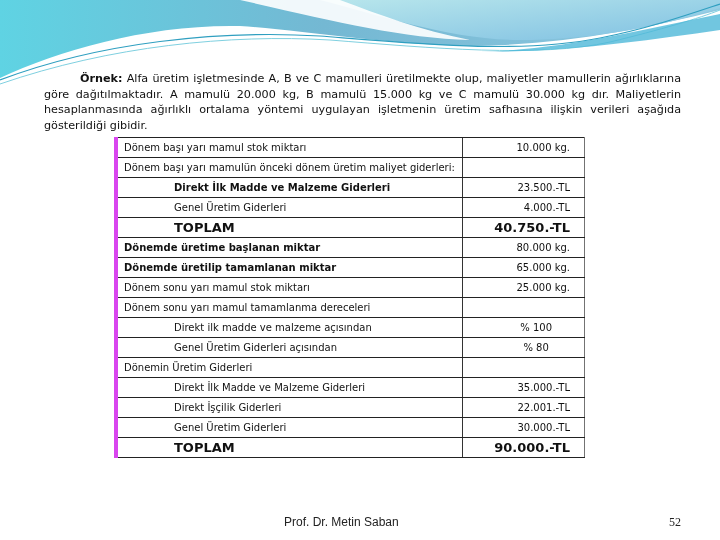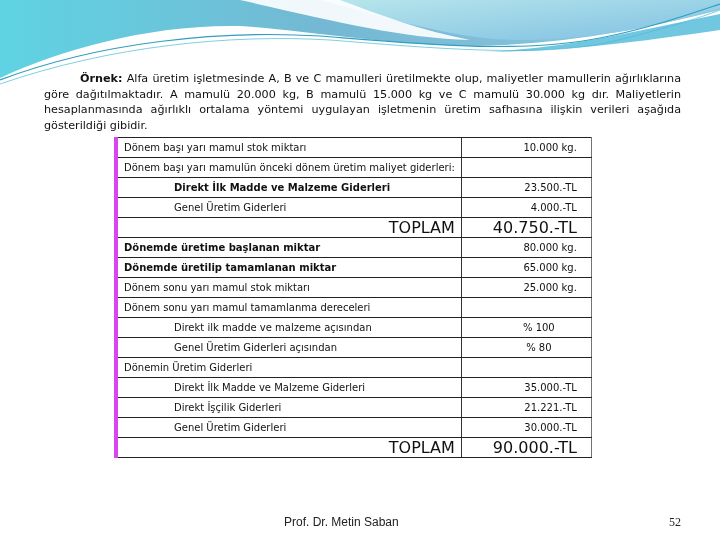--- a/index.html
+++ b/index.html
@@ -57,21 +57,21 @@
       width: 64px;
       text-align: right;
       padding-right: 14px;
       border-left: 1px solid #333;
       border-right: 1px solid #737373;
       padding-left: 31px;
     }
     .data-table td.value.center { text-align: center; padding-right: 6px; }
     .data-table tr.light td { border-top-color: #aaa; }
     .data-table tr.indent td.label { padding-left: 56px; }
-    .data-table tr.bold td { font-weight: normal; font-size: 16px; text-align: right; }
+    .data-table tr.bold td { font-weight: bold; font-size: 13px; }
     .data-table tr.semibold td.label { font-weight: bold; }
     .footer-author {
       position: absolute;
       left: 284px;
       top: 515px;
       font-family: "Liberation Sans", sans-serif;
       font-size: 12px;
       color: #222;
     }
     .footer-page {
@@ -159,21 +159,21 @@
     <tr>
       <td class="label">Dönemin Üretim Giderleri</td>
       <td class="value"></td>
     </tr>
     <tr class="indent">
       <td class="label">Direkt İlk Madde ve Malzeme Giderleri</td>
       <td class="value">35.000.-TL</td>
     </tr>
     <tr class="indent">
       <td class="label">Direkt İşçilik Giderleri</td>
-      <td class="value">21.221.-TL</td>
+      <td class="value">22.001.-TL</td>
     </tr>
     <tr class="indent">
       <td class="label">Genel Üretim Giderleri</td>
       <td class="value">30.000.-TL</td>
     </tr>
     <tr class="indent bold">
       <td class="label">TOPLAM</td>
       <td class="value">90.000.-TL</td>
     </tr>
   </tbody>

